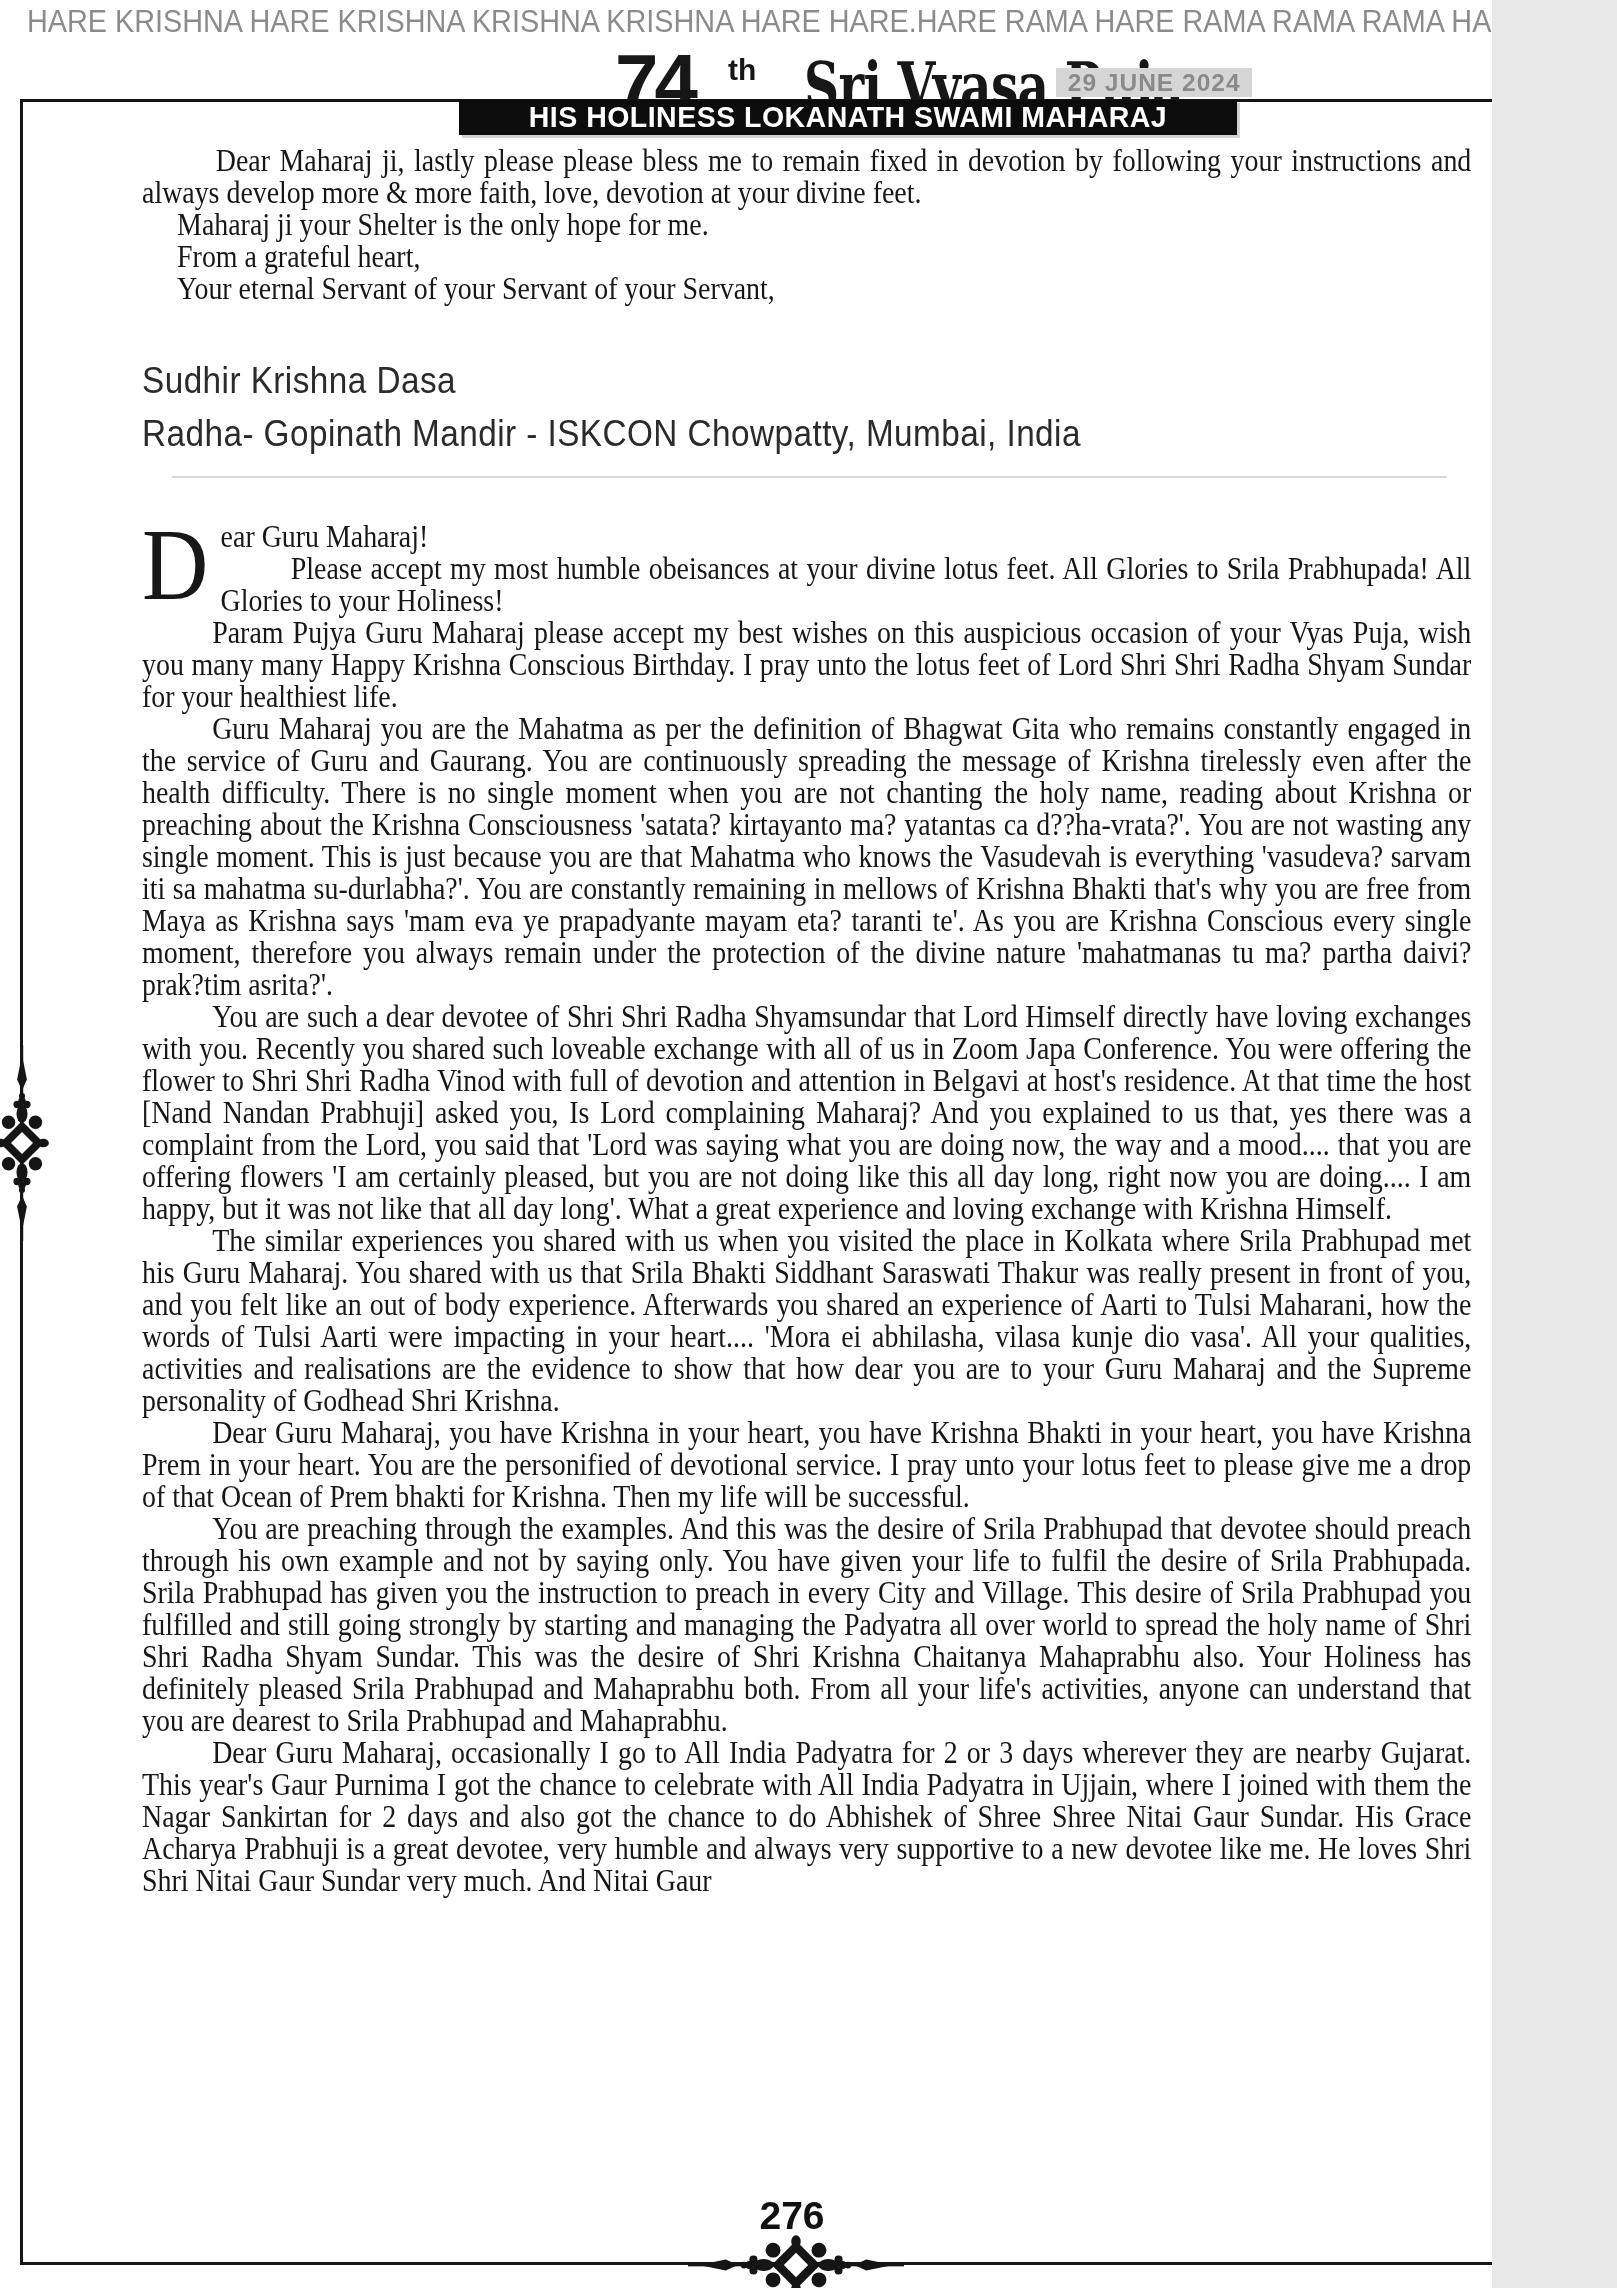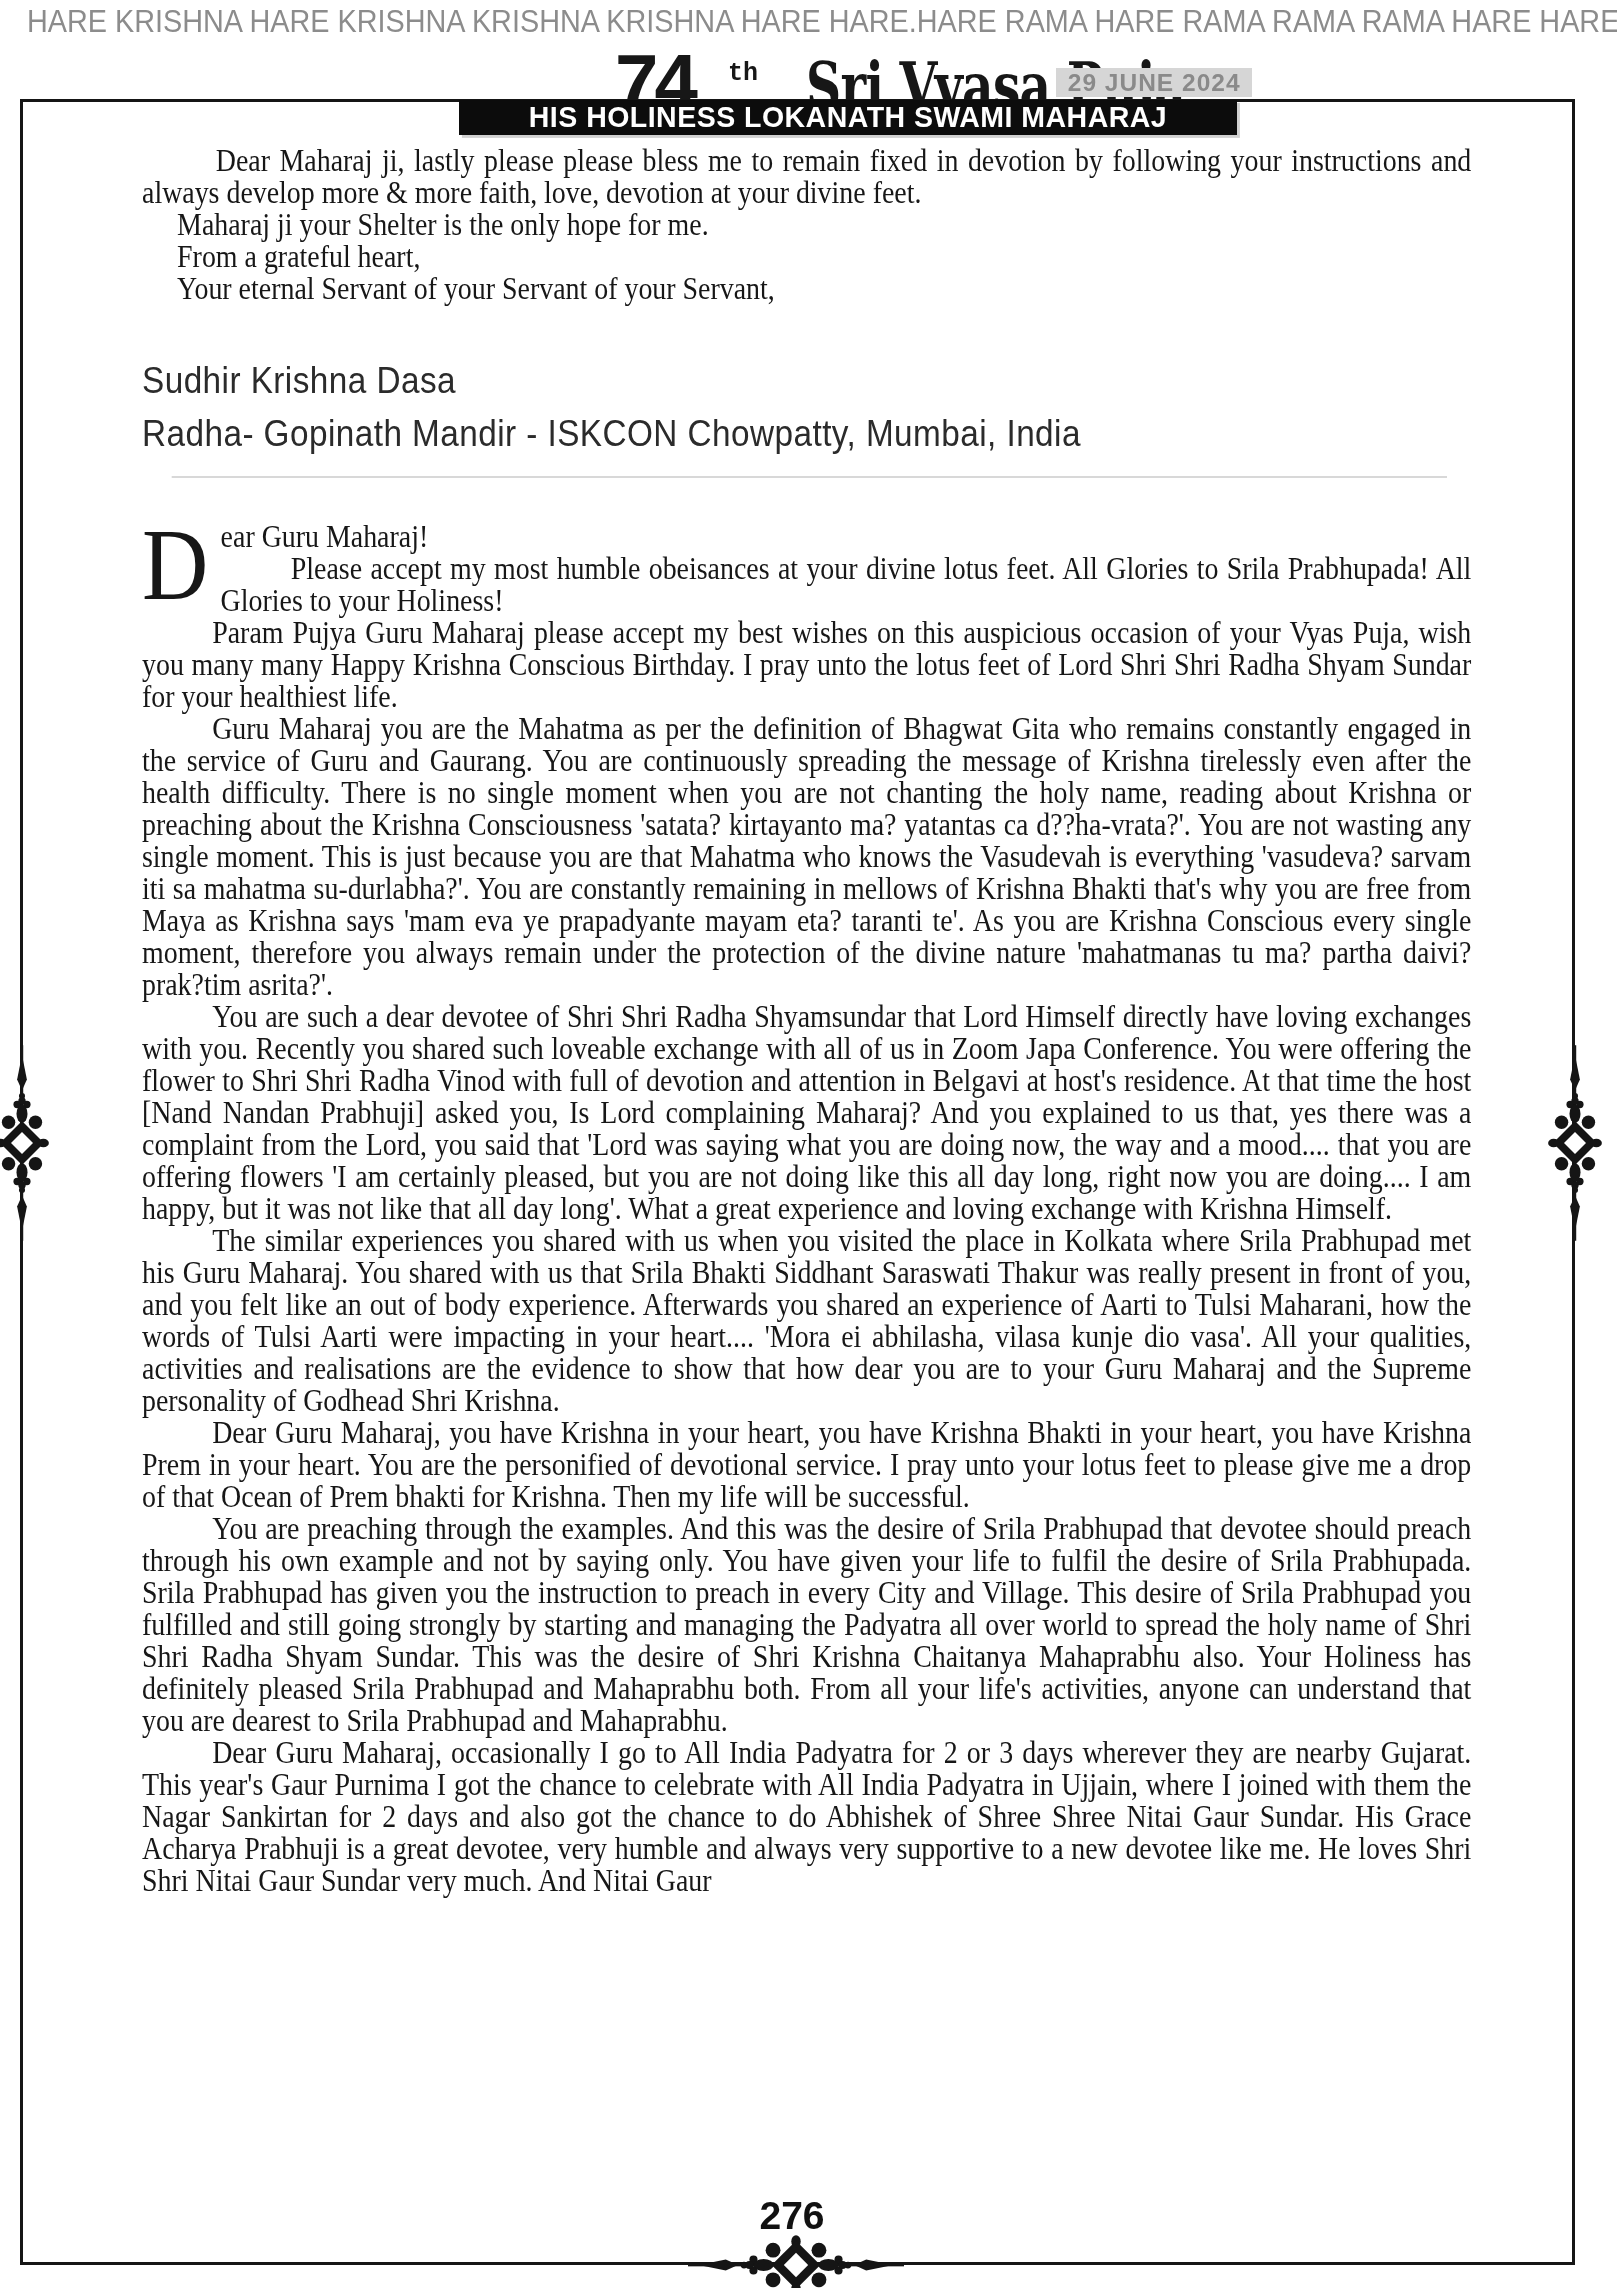--- a/index.html
+++ b/index.html
@@ -1,29 +1,29 @@
 <!DOCTYPE html>
 <html><head>
 <meta charset="utf-8">
 <style>
   html,body{margin:0;padding:0;background:#e8e8e8;}
-  .page{position:relative;width:1617px;height:2289px;background:#ffffff;overflow:hidden;
+  .page{position:relative;width:1492px;height:2289px;background:#ffffff;overflow:hidden;
         font-family:"Liberation Serif",serif;color:#171717;}
 
   
   .mantra{position:absolute;top:3.9px;left:27.4px;width:1736px;
           transform:scaleX(0.90);transform-origin:left top;
           display:flex;justify-content:space-between;
           font-family:"Liberation Sans",sans-serif;font-size:32px;line-height:35px;
           color:#8c8c8c;white-space:nowrap;}
 
   
   .title-row{position:absolute;left:615px;top:37px;display:flex;align-items:baseline;white-space:nowrap;gap:36px;}
   .title-num{font-family:"Liberation Sans",sans-serif;font-weight:bold;font-size:78px;letter-spacing:-3.9px;}
-  .title-sup{font-family:Liberation Mono, monospace;font-weight:bold;font-size:25px;position:relative;top:-29px;left:-2px;}
+  .title-sup{font-family:Liberation Sans, sans-serif;font-weight:bold;font-size:30px;position:relative;top:-29px;left:-2px;}
   .title-text{font-family:"DejaVu Serif",serif;font-weight:bold;font-size:65px;letter-spacing:-1px;
               margin-left:9.8px;display:inline-block;transform:scaleX(0.75);transform-origin:left bottom;}
   .date-badge{position:absolute;left:1056px;top:68px;height:29px;background:#d6d6d6;
               color:#8a8a8a;font-family:"Liberation Sans",sans-serif;font-weight:bold;
               font-size:24.5px;line-height:29px;padding:0 11.8px;letter-spacing:1px;white-space:nowrap;}
 
   
   .banner{position:absolute;left:459px;top:100px;width:778px;height:35px;background:#0c0c0c;
           color:#ffffff;display:flex;justify-content:center;z-index:4;
           box-shadow:2.9px 2.9px 0 rgba(0,0,0,0.18);}

